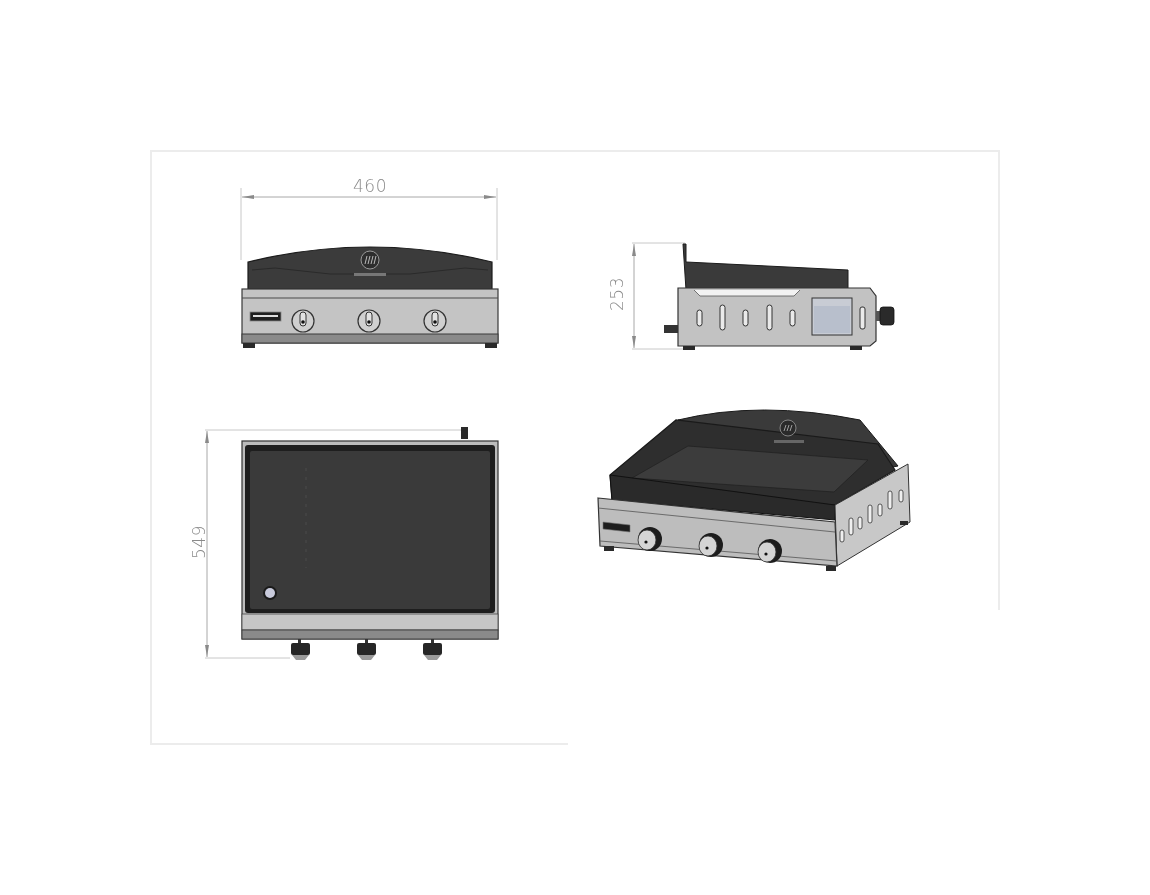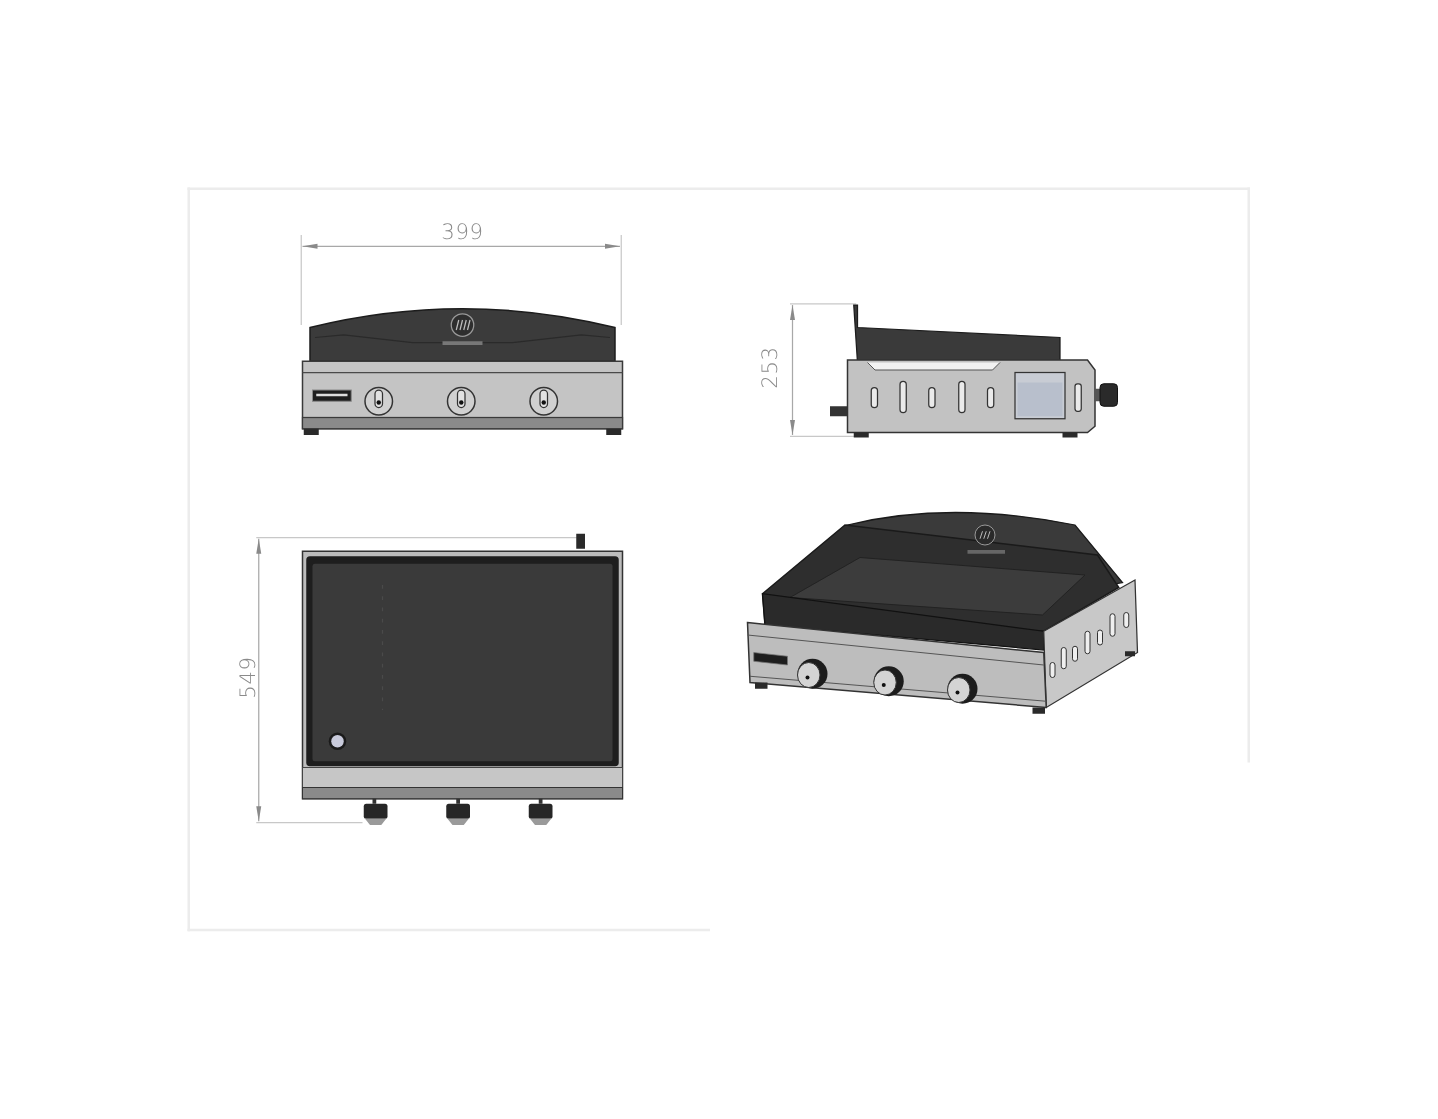--- a/index.html
+++ b/index.html
@@ -10,21 +10,21 @@
 </style>
 </head>
 <body>
 
 <div class="frame" style="left:150px;top:150px;width:850px;height:2px;"></div>
 <div class="frame" style="left:150px;top:150px;width:2px;height:595px;"></div>
 <div class="frame" style="left:150px;top:743px;width:418px;height:2px;"></div>
 <div class="frame" style="left:998px;top:150px;width:2px;height:460px;"></div>
 
 <div>
-  <span class="dim-label" style="left:353px;top:176px;">399</span>
+  <span class="dim-label" style="left:353px;top:176px;">460</span>
   <svg style="left:0;top:0;" width="1150" height="895">
     <line x1="241" y1="188" x2="241" y2="260" stroke="#c8c8c8" stroke-width="1"></line>
     <line x1="497" y1="188" x2="497" y2="260" stroke="#c8c8c8" stroke-width="1"></line>
     <line x1="242" y1="197" x2="496" y2="197" stroke="#a8a8a8" stroke-width="1"></line>
     <polygon points="242,197 254,195 254,199" fill="#8a8a8a"></polygon>
     <polygon points="496,197 484,195 484,199" fill="#8a8a8a"></polygon>
   </svg>
   <svg style="left:0;top:0;" width="1150" height="895">
 
     <path d="M248,262 Q370,232 492,262 L492,289 L248,289 Z" fill="#3b3b3b" stroke="#1c1c1c" stroke-width="1.2"></path>

